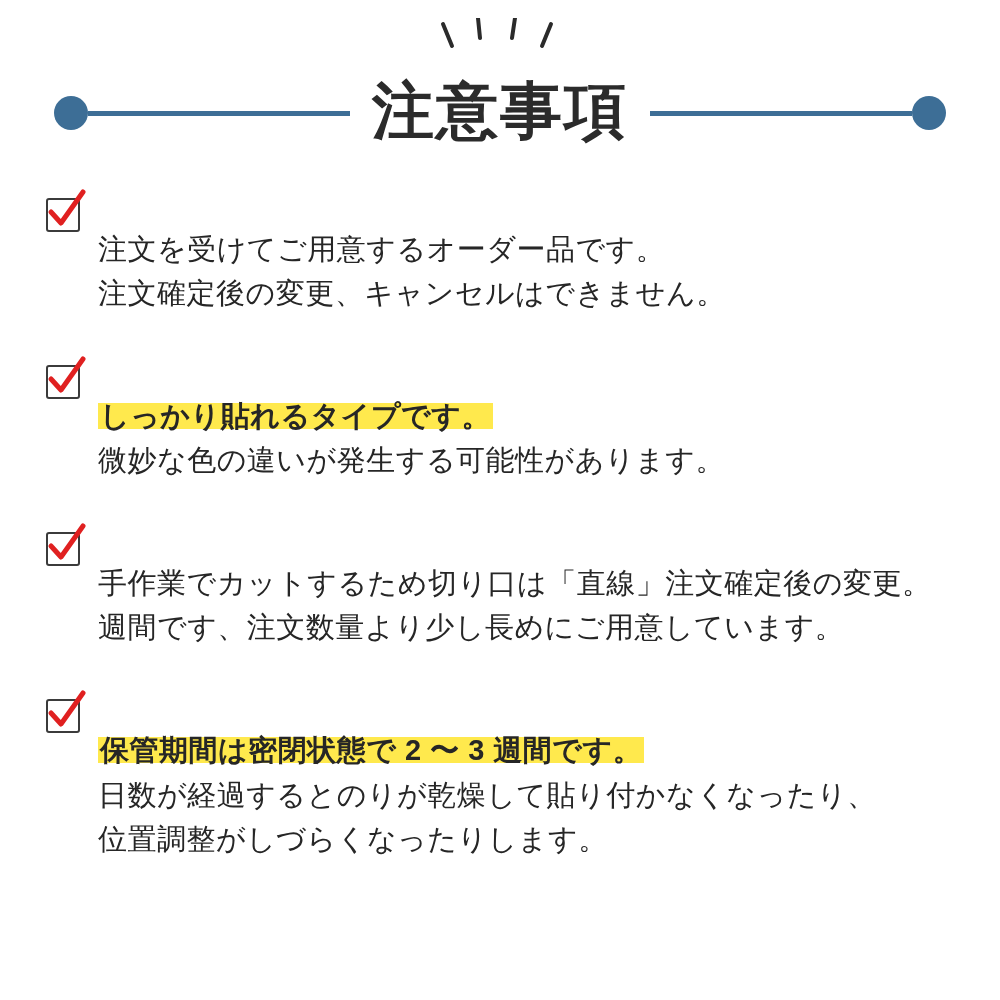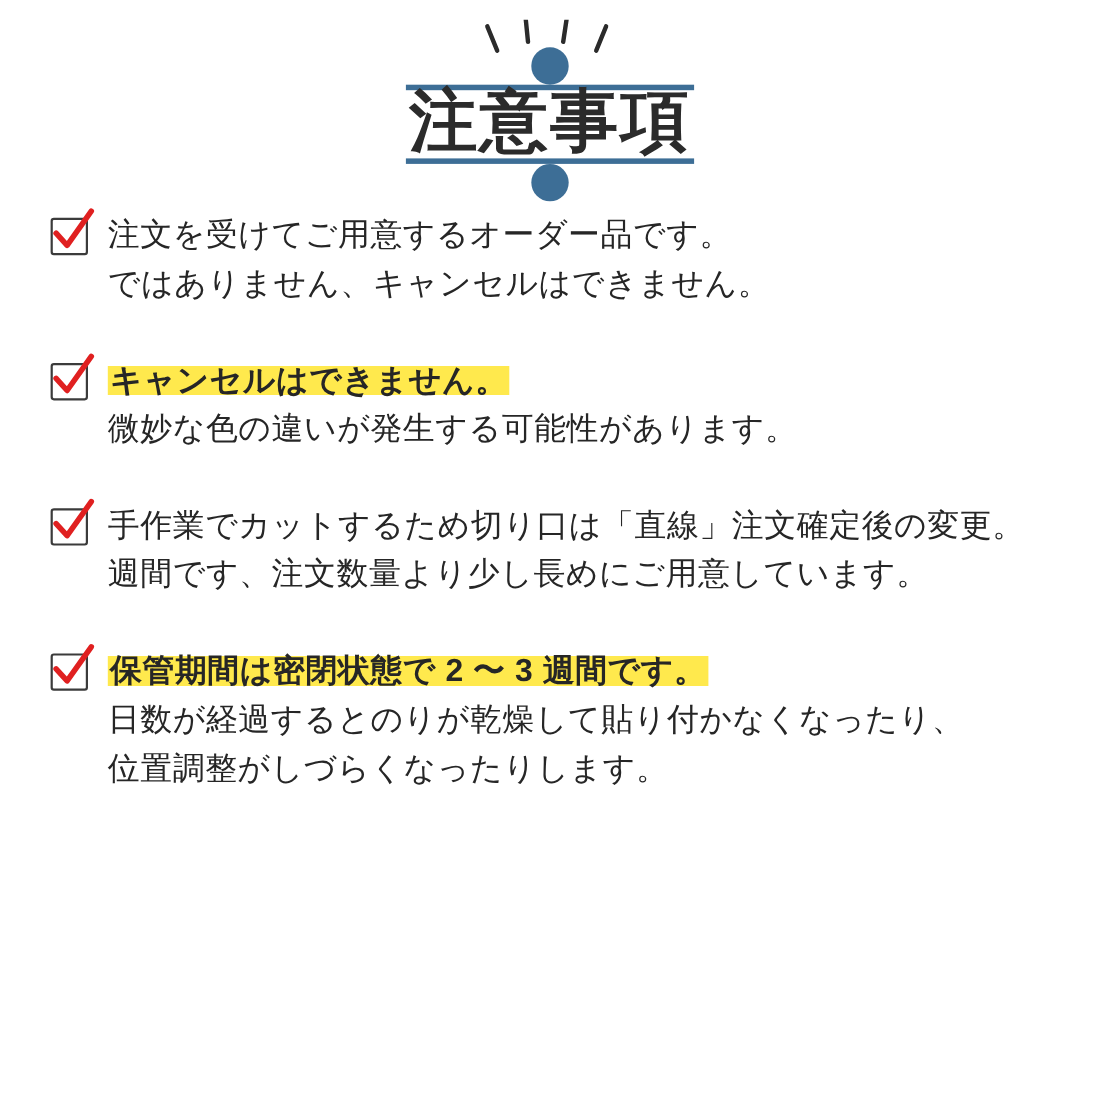--- a/index.html
+++ b/index.html
@@ -39,21 +39,20 @@
 
   .rule-row {
     position: absolute;
     top: 78px;
     left: 0;
     width: 1000px;
     height: 70px;
     display: flex;
     align-items: center;
     justify-content: center;
-    flex-direction: column;
   }
 
   .dot {
     width: 34px;
     height: 34px;
     border-radius: 50%;
     background: #3d6e96;
     flex: 0 0 auto;
   }
 
@@ -103,20 +102,21 @@
     position: absolute;
     left: -5px;
     top: -12px;
     width: 46px;
     height: 46px;
     overflow: visible;
   }
 
   .lines {
     flex: 1 1 auto;
+    margin-top: 35px;
   }
 
   .line-text {
     font-size: 29px;
     line-height: 1.52;
     letter-spacing: 0.5px;
     color: #262626;
     white-space: nowrap;
   }
 
@@ -154,32 +154,32 @@
   <div class="list">
 
     <div class="item">
       <div class="checkbox">
         <svg viewBox="0 0 46 46" xmlns="http://www.w3.org/2000/svg">
           <polyline points="8,24 18,35 40,4" fill="none" stroke="#e02020" stroke-width="5" stroke-linecap="round" stroke-linejoin="round"></polyline>
         </svg>
       </div>
       <div class="lines">
         <div class="line-text"><span>注文を受けてご用意するオーダー品です。</span></div>
-        <div class="line-text"><span>ではありません、キャンセルはできません。</span></div>
-      </div>
-    </div>
-
-    <div class="item">
-      <div class="checkbox">
-        <svg viewBox="0 0 46 46" xmlns="http://www.w3.org/2000/svg">
-          <polyline points="8,24 18,35 40,4" fill="none" stroke="#e02020" stroke-width="5" stroke-linecap="round" stroke-linejoin="round"></polyline>
-        </svg>
-      </div>
-      <div class="lines">
-        <div class="line-text"><span class="hl">キャンセルはできません。</span></div>
+        <div class="line-text"><span>注文確定後の変更、キャンセルはできません。</span></div>
+      </div>
+    </div>
+
+    <div class="item">
+      <div class="checkbox">
+        <svg viewBox="0 0 46 46" xmlns="http://www.w3.org/2000/svg">
+          <polyline points="8,24 18,35 40,4" fill="none" stroke="#e02020" stroke-width="5" stroke-linecap="round" stroke-linejoin="round"></polyline>
+        </svg>
+      </div>
+      <div class="lines">
+        <div class="line-text"><span class="hl">しっかり貼れるタイプです。</span></div>
         <div class="line-text"><span>微妙な色の違いが発生する可能性があります。</span></div>
       </div>
     </div>
 
     <div class="item">
       <div class="checkbox">
         <svg viewBox="0 0 46 46" xmlns="http://www.w3.org/2000/svg">
           <polyline points="8,24 18,35 40,4" fill="none" stroke="#e02020" stroke-width="5" stroke-linecap="round" stroke-linejoin="round"></polyline>
         </svg>
       </div>

